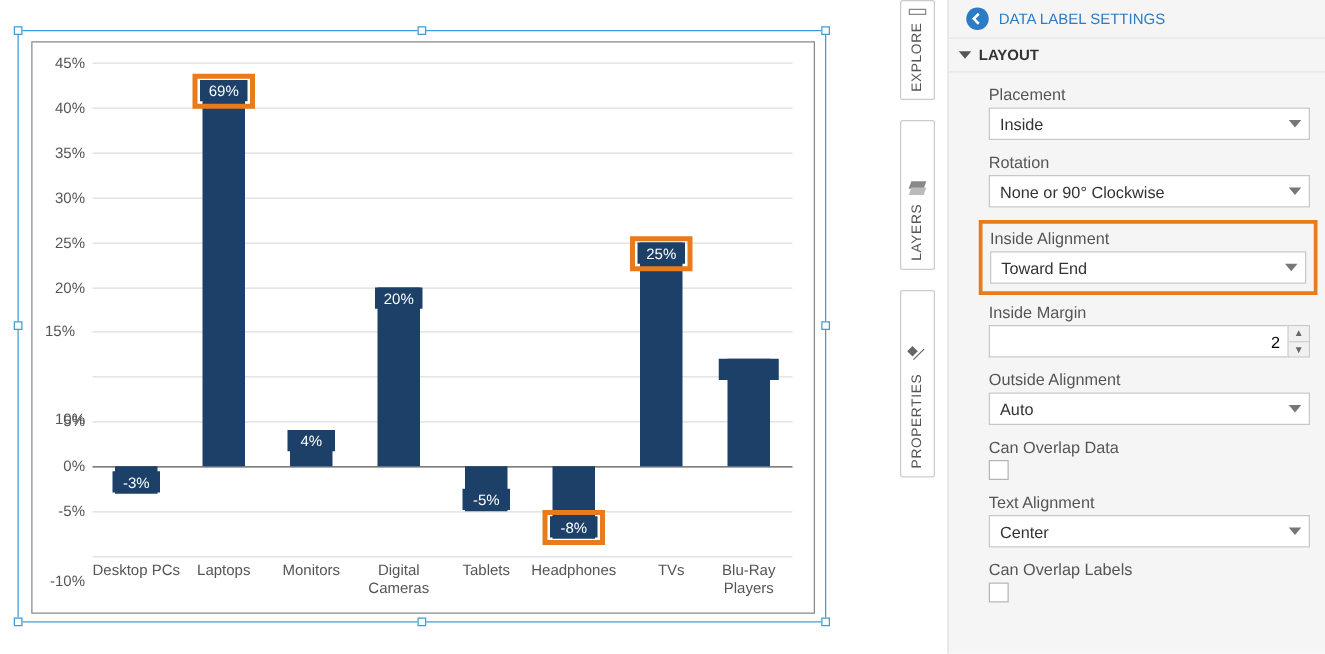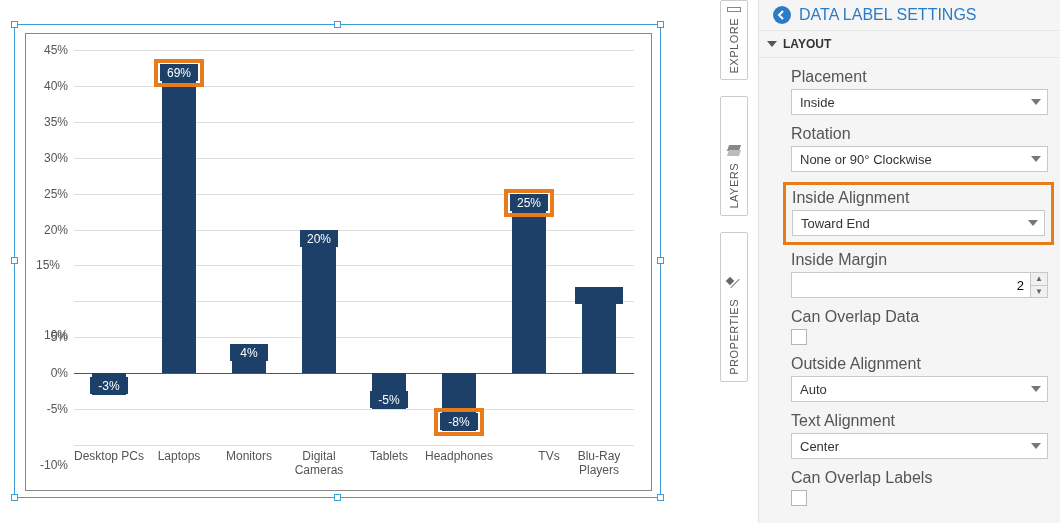--- a/index.html
+++ b/index.html
@@ -161,21 +161,21 @@
     width: 302px;
     height: 523px;
     background: #f5f5f5;
     border-left: 1px solid #e0e0e0;
     overflow: hidden;
   }
   .panel-header {
     display: flex;
     align-items: center;
     padding: 6px 10px 6px 14px;
-    font-size: 16px;
+    font-size: 12px;
     color: #2a7cc7;
   }
   .panel-header .back-circle {
     width: 18px; height: 18px;
     border-radius: 50%;
     background: #2a7cc7;
     display: flex; align-items:center; justify-content:center;
     margin-right: 8px;
   }
   .panel-header .back-circle svg { width:10px; height:10px; }
@@ -192,21 +192,21 @@
   }
   .section-bar .tri {
     width: 0; height: 0;
     border-left: 5px solid transparent;
     border-right: 5px solid transparent;
     border-top: 6px solid #555;
     margin-right: 6px;
   }
   .section-body { padding: 4px 12px 0 32px; }
   .field { margin: 6px 0 10px 0; }
-  .field-label { font-size: 16px; color: #555; margin-bottom: 3px; }
+  .field-label { font-size: 13px; color: #555; margin-bottom: 3px; }
   .dropdown {
     position: relative;
     height: 26px;
     background: #fff;
     border: 1px solid #c8c8c8;
     display: flex;
     align-items: center;
     padding: 0 24px 0 8px;
     font-size: 13px;
     color: #333;
@@ -313,21 +313,21 @@
         <div class="bar" style="left: 315px; width: 34px; top: 323.182px; height: 35.9091px;"></div>
         <div class="bar-label" style="left: 315px; top: 341.091px;">-5%</div>
         <div class="xtick" style="left: 315px;">Tablets</div>
         <div class="bar" style="left: 385px; width: 34px; top: 323.182px; height: 57.4545px;"></div>
         <div class="bar-label" style="left: 385px; top: 362.636px;">-8%</div>
         <div class="hl-box" style="left: 360px; top: 357.636px; width: 50px; height: 28px;"></div>
         <div class="xtick" style="left: 385px;">Headphones</div>
         <div class="bar" style="left: 455px; width: 34px; top: 143.636px; height: 179.545px;"></div>
         <div class="bar-label" style="left: 455px; top: 143.636px;">25%</div>
         <div class="hl-box" style="left: 430px; top: 138.636px; width: 50px; height: 28px;"></div>
-        <div class="xtick" style="left: 475px;">TVs</div>
+        <div class="xtick" style="left: 463px;">TVs</div>
         <div class="bar" style="left: 525px; width: 34px; top: 237px; height: 86.1818px;"></div>
         <div class="bar-label" style="left: 525px; top: 237px; padding-left: 48px;">12%</div>
         <div class="xtick" style="left: 525px;">Blu-Ray Players</div>
       </div>
   </div>
 </div>
 
 <div class="rail rail-explore">
   <div class="tab-icon"></div>
   <div class="tab-label">EXPLORE</div>
@@ -390,33 +390,33 @@
       <div class="num-input">
         <input type="text" value="2" style="">
         <div class="spin">
           <div>▲</div>
           <div>▼</div>
         </div>
       </div>
     </div>
 
     <div class="field">
-      <div class="field-label">Can Overlap Data</div>
-      <div class="checkbox"></div>
-    </div>
-
-    <div class="field">
       <div class="field-label">Outside Alignment</div>
       <div class="dropdown">
         <span>Auto</span>
         <span class="dd-arrow"></span>
       </div>
     </div>
 
     <div class="field">
+      <div class="field-label">Can Overlap Data</div>
+      <div class="checkbox"></div>
+    </div>
+
+    <div class="field">
       <div class="field-label">Text Alignment</div>
       <div class="dropdown">
         <span>Center</span>
         <span class="dd-arrow"></span>
       </div>
     </div>
 
     <div class="field">
       <div class="field-label">Can Overlap Labels</div>
       <div class="checkbox"></div>

